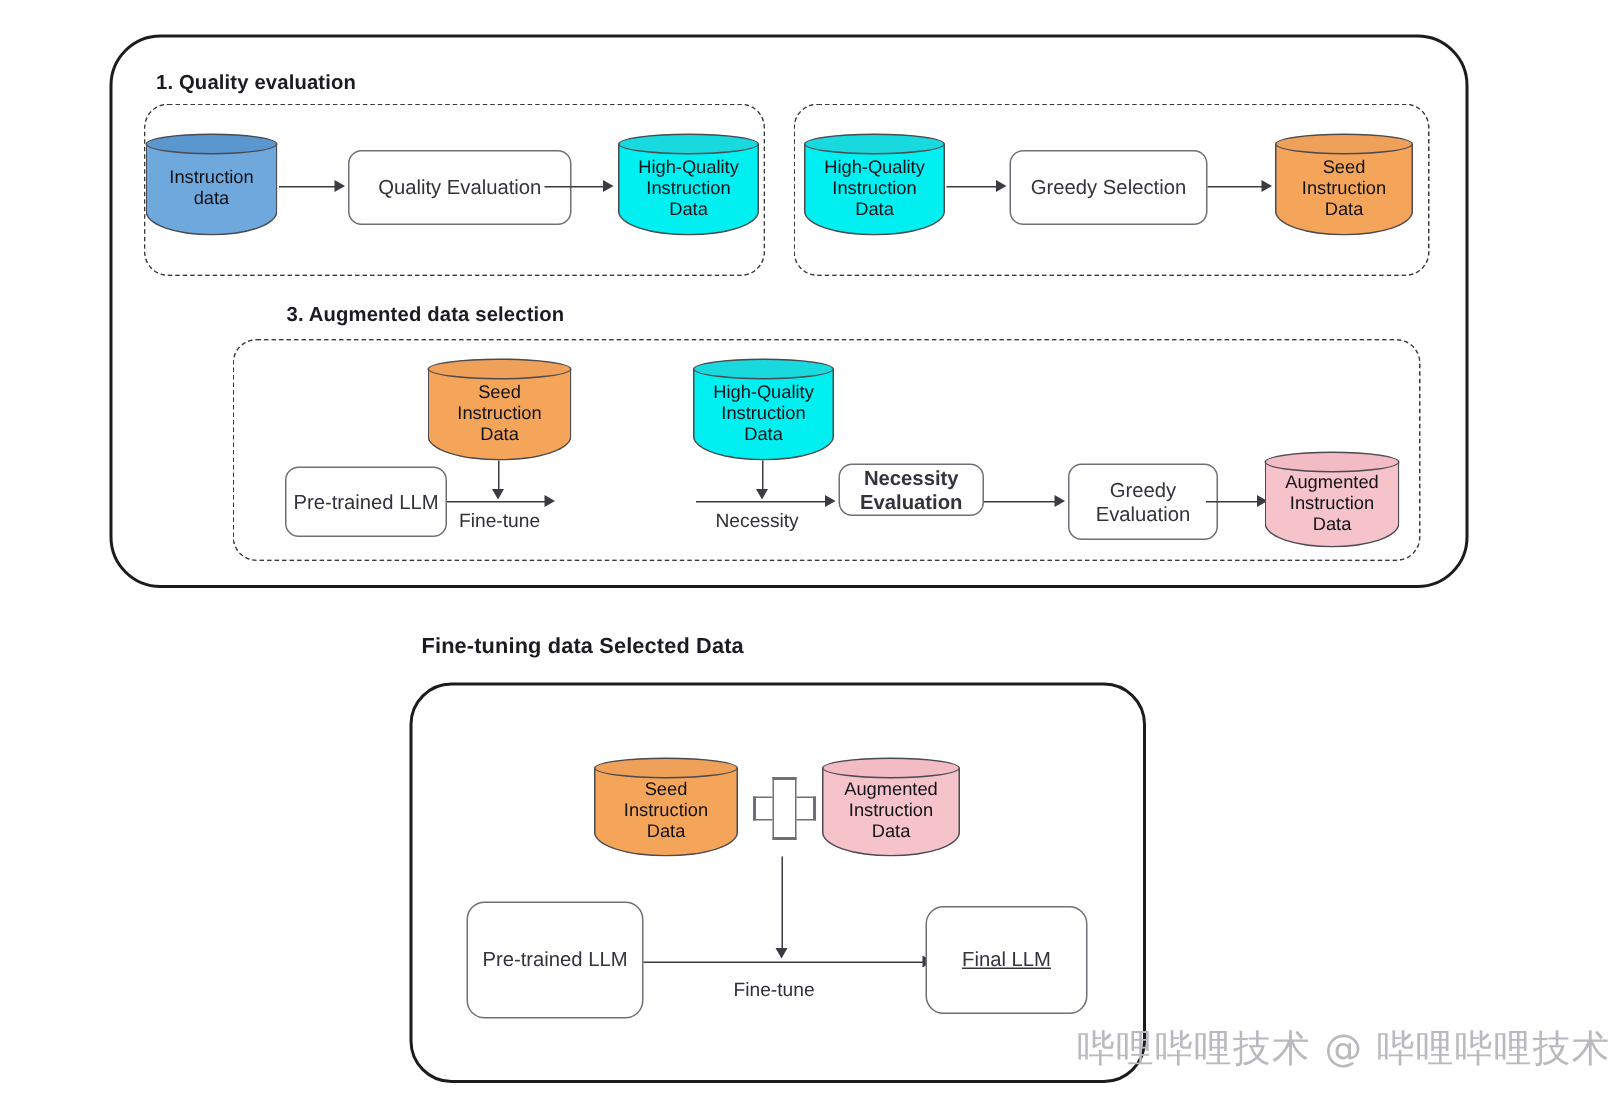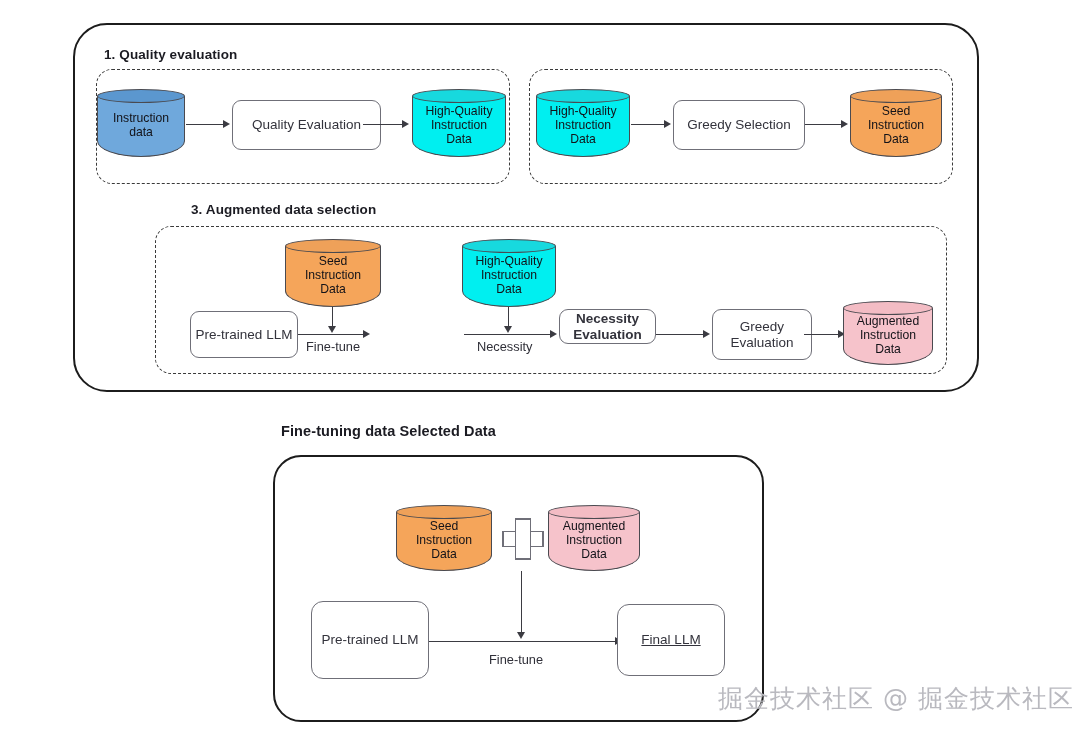--- a/index.html
+++ b/index.html
@@ -229,15 +229,15 @@
   <div class="arrow-d" style="left:516.5px;top:632px;"></div>
 
   <div class="pbox" style="left:311px;top:601px;width:118px;height:78px;border-radius:12px;">Pre-trained LLM</div>
 
   <div class="hline" style="left:429px;top:641px;width:188px;"></div>
   <div class="arrow-r" style="left:615px;top:636.5px;"></div>
   <div class="edge-lbl" style="left:489px;top:652px;">Fine-tune</div>
 
   <div class="pbox" style="left:617px;top:604px;width:108px;height:72px;border-radius:12px;text-decoration:underline;">Final LLM</div>
 
-  <div class="watermark" style="left:718px;top:682px;">掘金技术社区 @ 掘金技术社区</div>
+  <div class="watermark" style="left:718px;top:682px;">哔哩哔哩技术 @ 哔哩哔哩技术</div>
 
 </div>
 
 </body></html>

